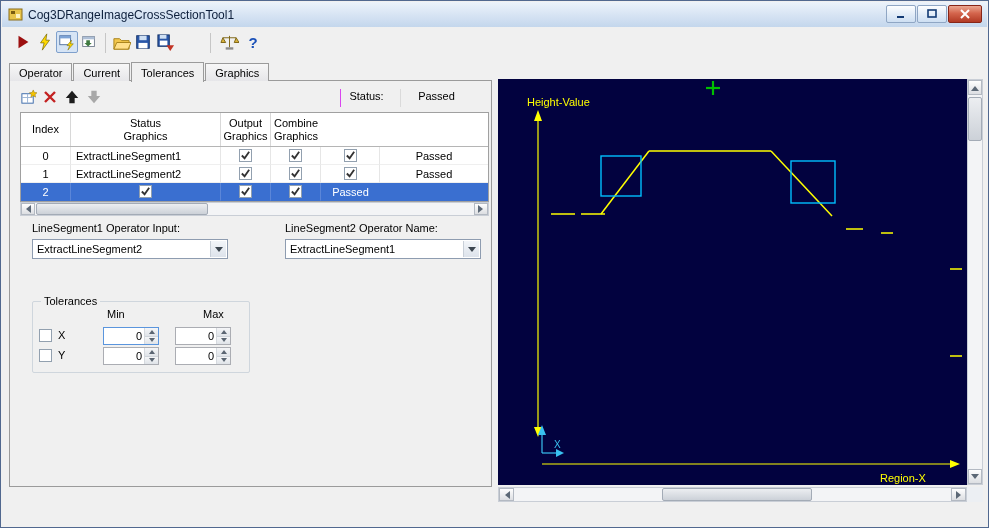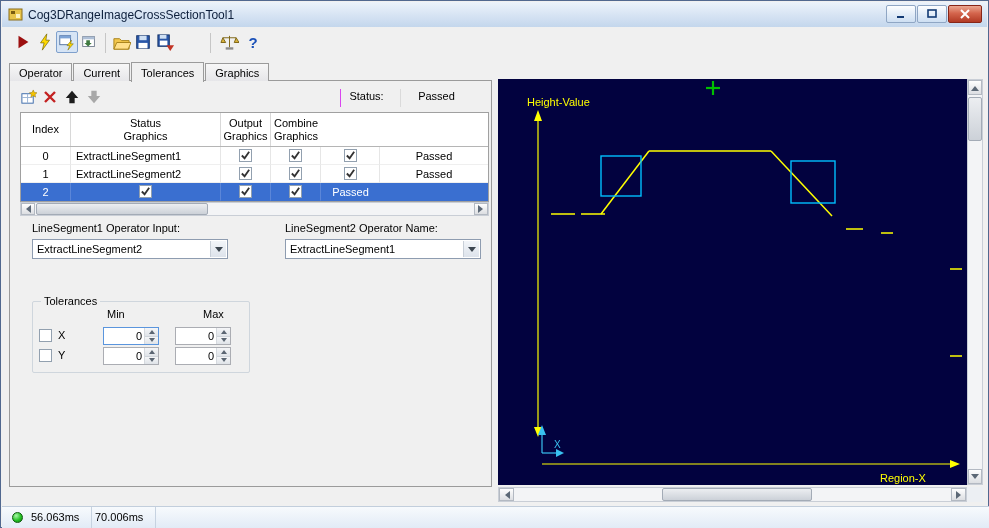--- a/index.html
+++ b/index.html
@@ -459,19 +459,14 @@
     <div class="sb-btn" style="left:0;top:0;width:15px;height:13px;">
         <i class="tri-l"></i>
       </div>
     <div class="sb-thumb" style="left:163px;top:0;width:150px;height:13px;"></div>
     <div class="sb-btn" style="right:0;top:0;width:15px;height:13px;">
         <i class="tri-r"></i>
       </div>
   </div>
   <div class="abs" style="left:966px;top:486px;width:16px;height:15px;background:#eceff3;"></div>
 
-  <div id="statusbar">
-    <div id="status-light"></div>
-    <div class="time-cell" style="left:26px;width:64px;">56.063ms</div>
-    <div class="time-cell" style="left:90px;width:64px;">70.006ms</div>
-  </div>
 
 </div>
 
 </body></html>

